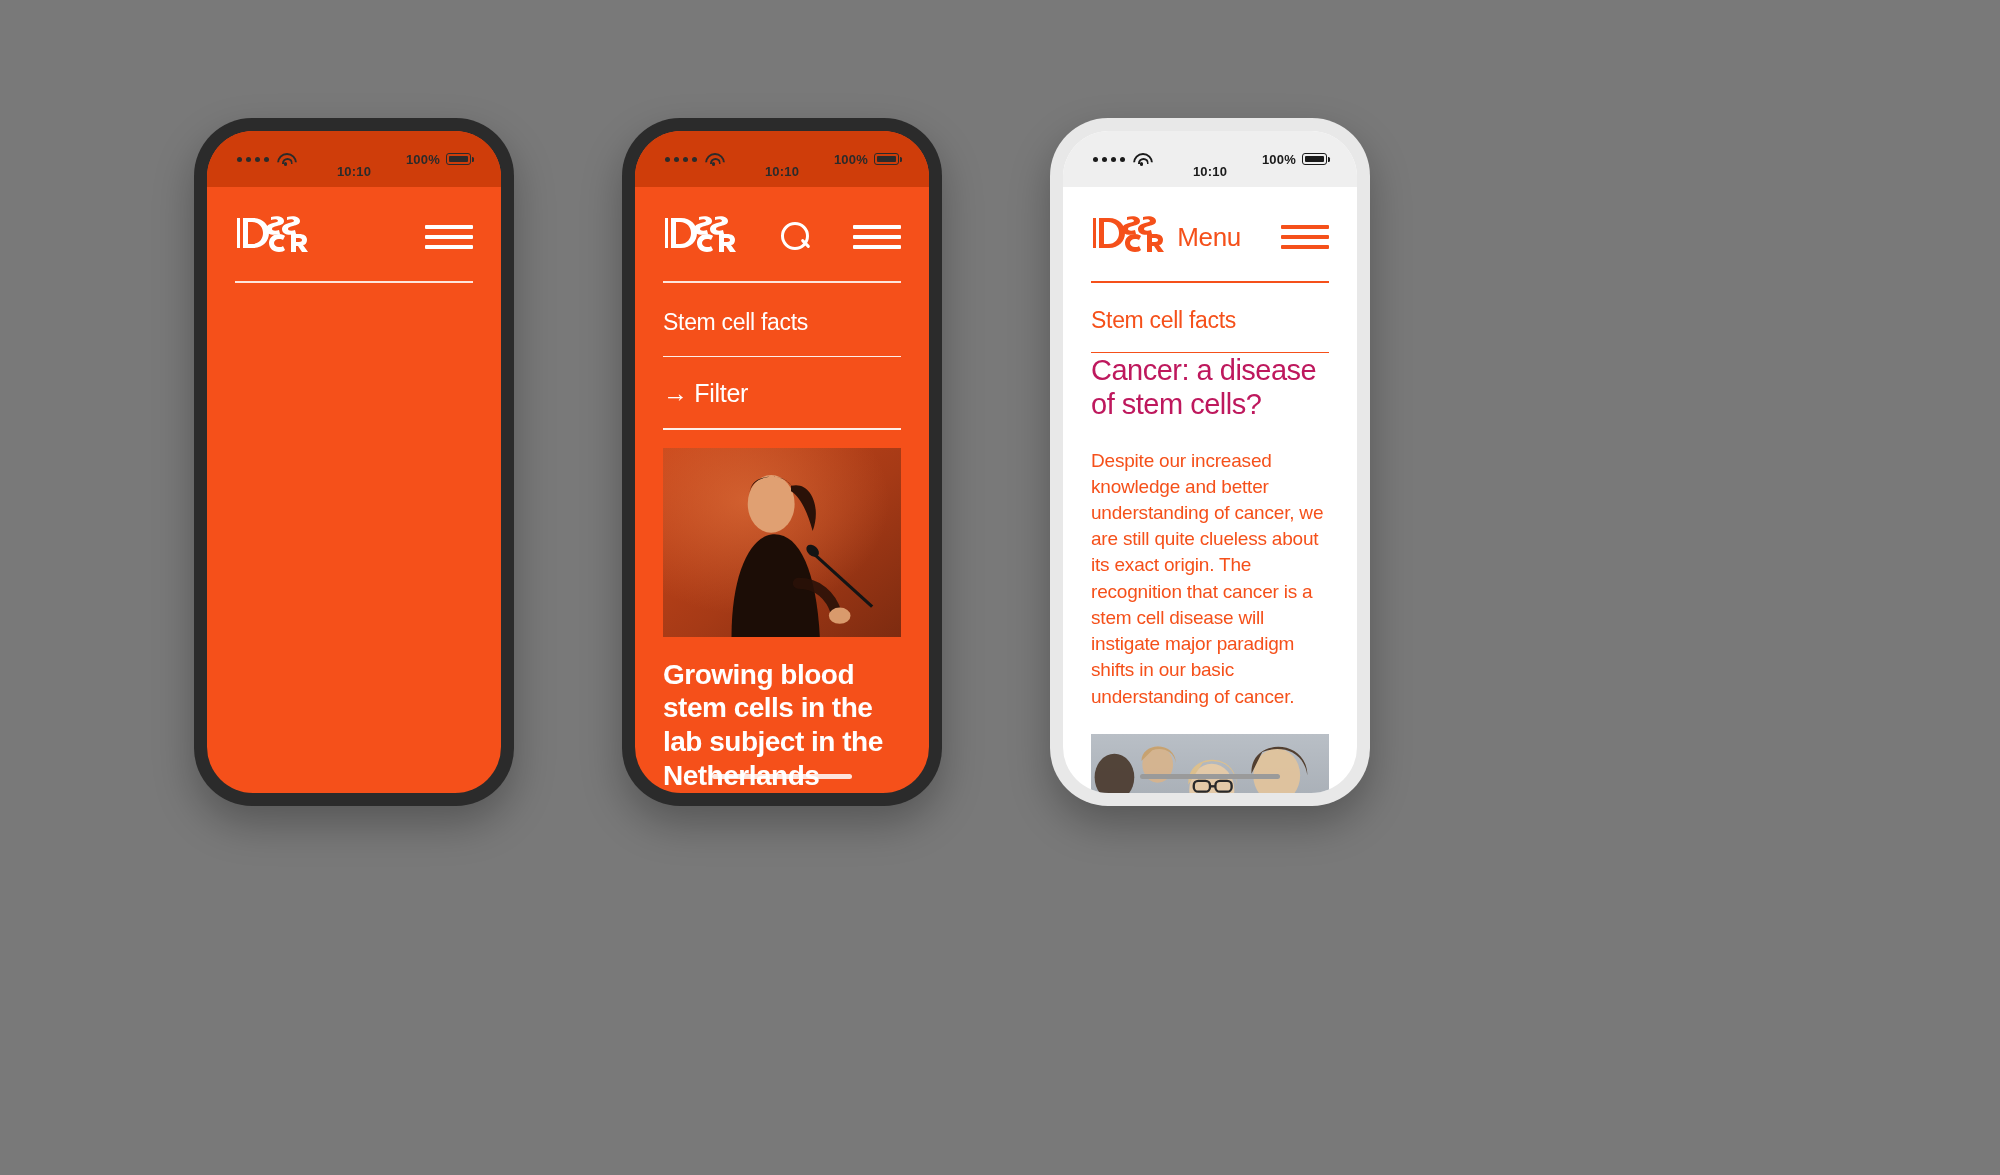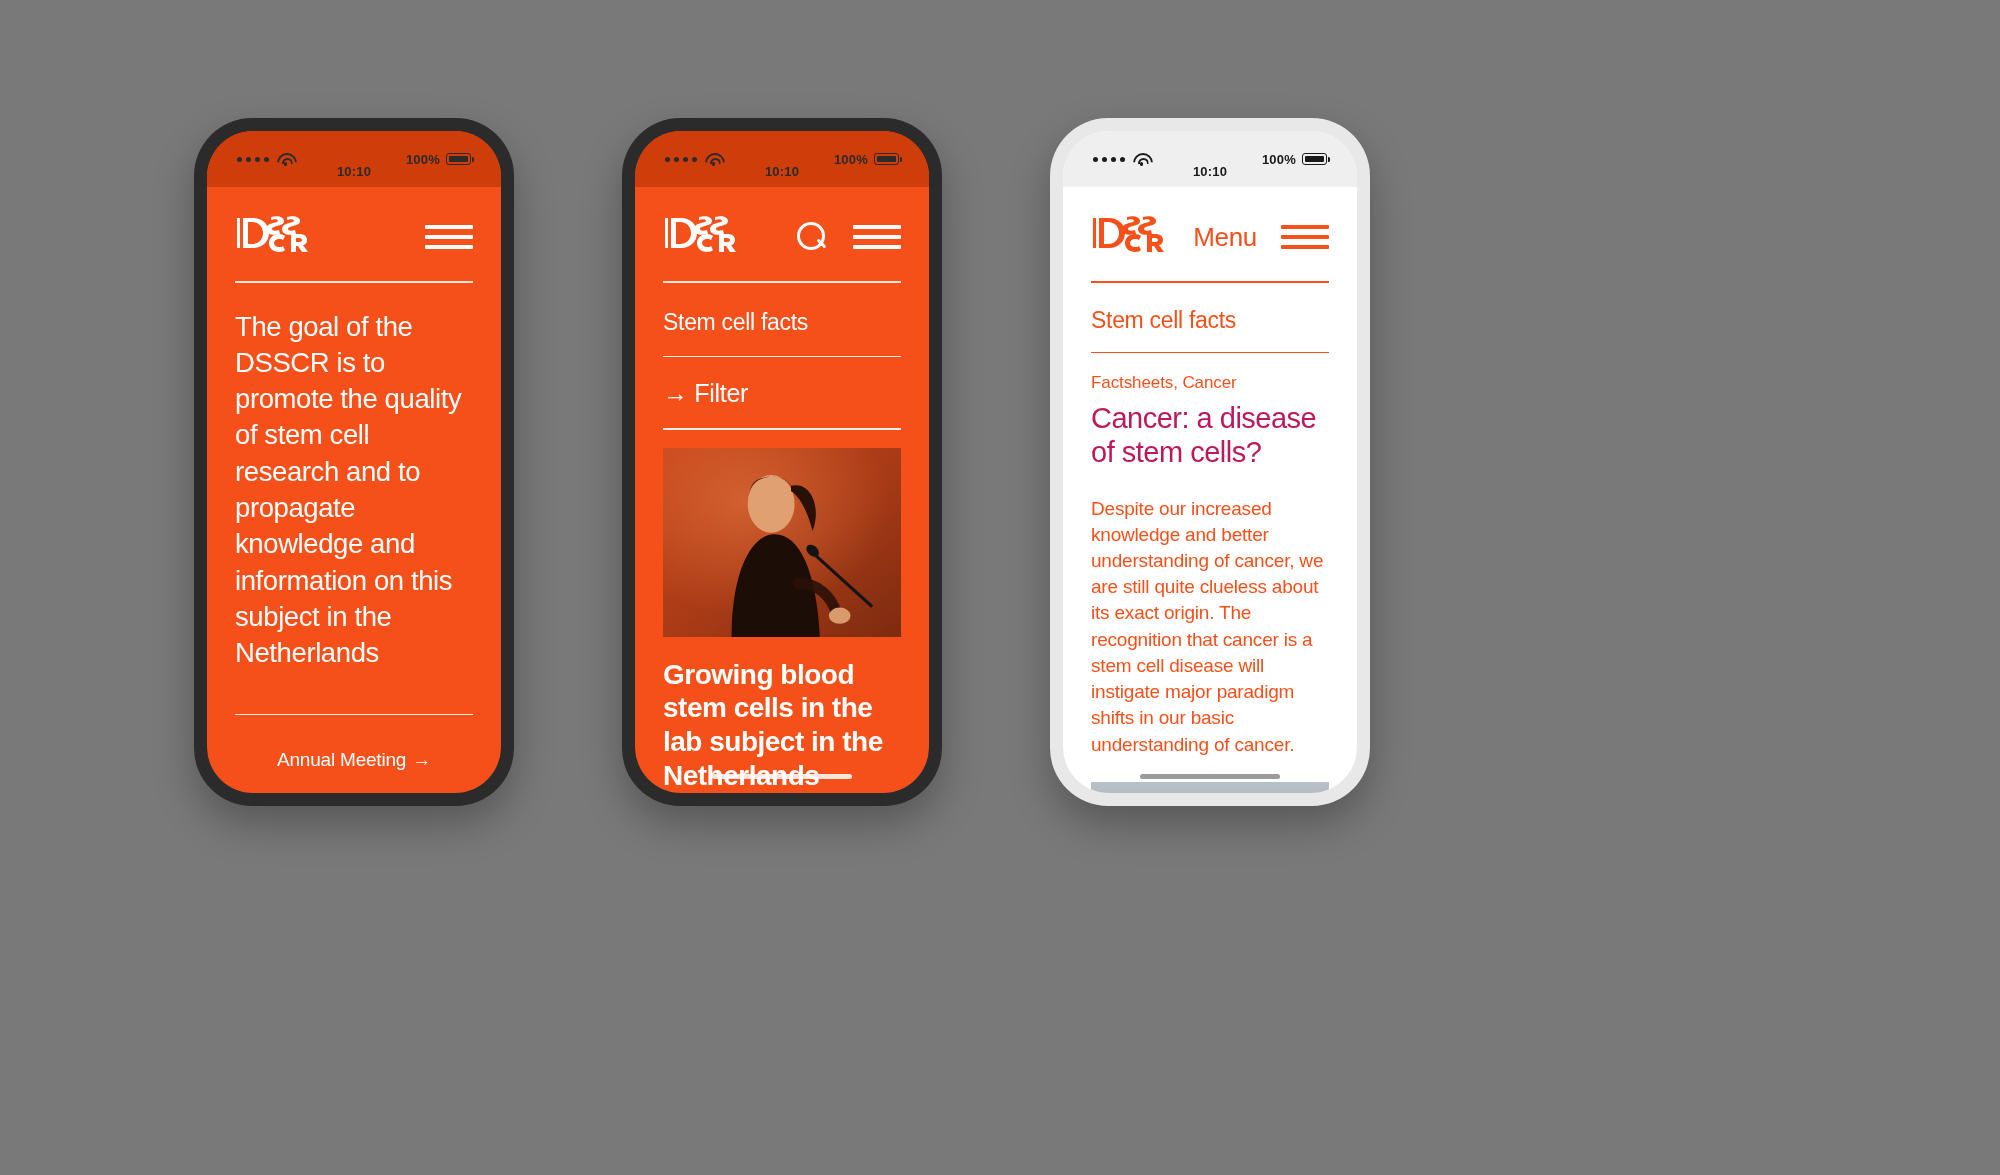--- a/index.html
+++ b/index.html
@@ -87,21 +87,21 @@
   .logo { position: relative; width: 74px; height: 48px; }
   .logo svg { display: block; width: 74px; height: 48px; }
 
   
   .header {
     display: flex; align-items: center;
     padding: 22px 28px 0 28px;
     min-height: 78px;
   }
   .header .spacer { flex: 1; }
-  .hdr-actions { display: flex; align-items: center; gap: 24px; }
+  .hdr-actions { display: flex; align-items: center; gap: 40px; }
 
   .hamburger { width: 48px; height: 30px; display: flex; flex-direction: column; justify-content: space-between; padding: 3px 0; }
   .hamburger span { display: block; height: 4px; border-radius: 1px; width: 100%; }
   .hamburger.on-orange span { background: #ffffff; }
   .hamburger.on-white  span { background: #f5501a; }
 
   .menu-label { font-size: 26px; letter-spacing: -0.3px; }
 
   .search-icon { width: 34px; height: 34px; position: relative; }
   .search-icon::before {
@@ -221,28 +221,20 @@
         <div class="hdr-actions">
           <div class="hamburger on-orange">
             <span></span>
               <span></span>
               <span></span>
           </div>
         </div>
       </div>
       <div class="rule on-orange"></div>
 
-      <div class="content">
-        <div class="lede">The goal of the DSSCR is to promote the quality of stem cell research and to propagate knowledge and information on this subject in the Netherlands</div>
-        <div class="divider-w"></div>
-        <div class="annual">
-          <span>Annual Meeting</span><span class="arrow">→</span>
-        </div>
-
-      </div>
     </div>
   </div>
 
   <div class="phone dark" style="left:622px; top:118px; width:320px; height:688px;">
     <div class="screen orange">
 
       <div class="statusbar on-orange">
         <div class="sb-left">
           <span class="dots">
               <i></i>
@@ -375,21 +367,20 @@
               <span></span>
           </div>
         </div>
       </div>
       <div class="rule on-white"></div>
 
       <div class="content">
         <div class="section-title light">Stem cell facts</div>
         <div class="rule-o"></div>
 
-        <div class="kicker light">Factsheets, Cancer</div>
         <div class="headline light">Cancer: a disease of stem cells?</div>
         <div class="body-copy">Despite our increased knowledge and better understanding of cancer, we are still quite clueless about its exact origin. The recognition that cancer is a stem cell disease will instigate major paradigm shifts in our basic understanding of cancer.</div>
 
         <div class="photo3">
           <svg viewBox="0 0 264 198" preserveAspectRatio="xMidYMid slice" aria-hidden="true">
             <defs>
               <linearGradient id="bg3" x1="0" y1="0" x2="0" y2="1">
                 <stop offset="0%" stop-color="#b9bfc6"></stop>
                 <stop offset="100%" stop-color="#8d949c"></stop>
               </linearGradient>

